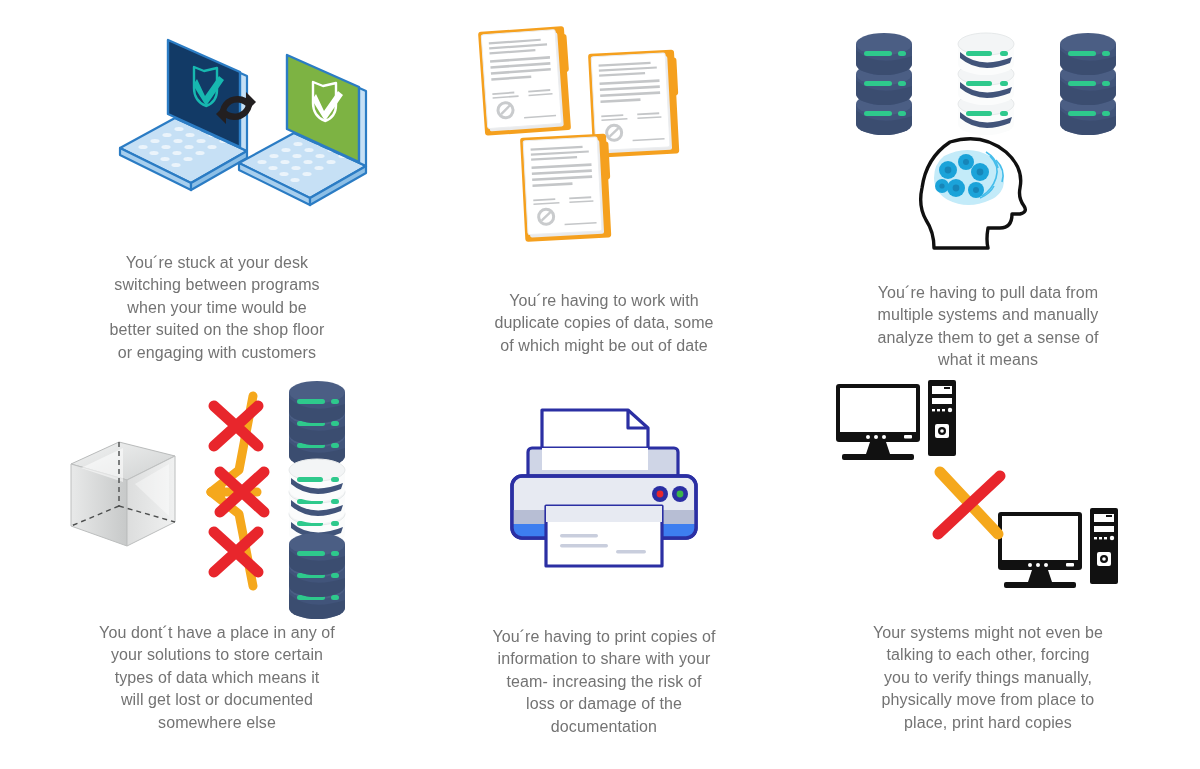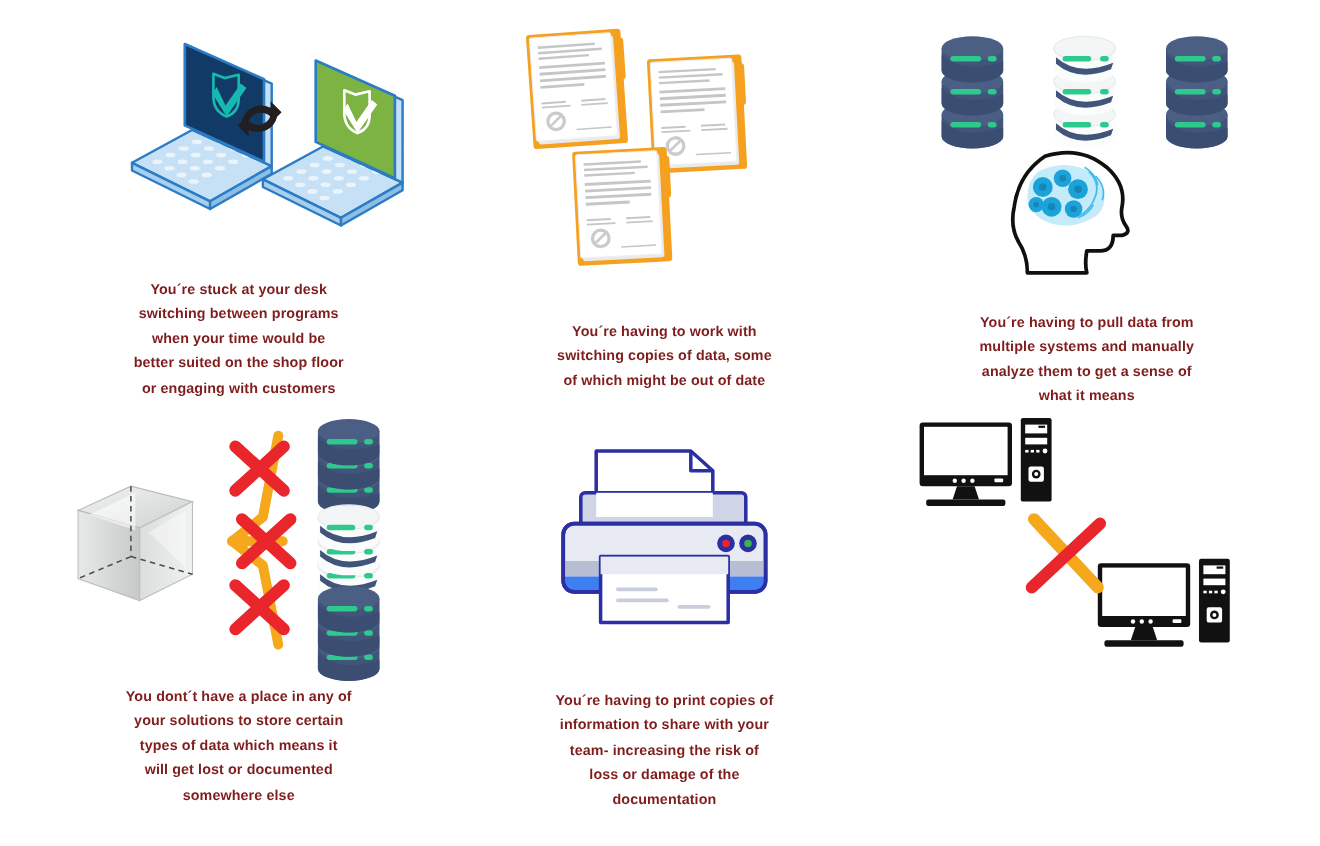--- a/index.html
+++ b/index.html
@@ -27,26 +27,25 @@
   }
   .art {
     position: relative;
     width: 100%;
     display: flex;
     align-items: center;
     justify-content: center;
   }
   .caption {
     text-align: center;
-    font-size: 13px;
+    font-size: 16px;
     line-height: 22.4px;
     letter-spacing: 0.1px;
-    color: #7f1d1d;
+    color: #737373;
     white-space: pre-line;
-    font-weight: bold;
   }
 
   
   #panel-1 { left: 57px;  top: 18px;  width: 320px; }
   #panel-2 { left: 444px; top: 18px;  width: 320px; }
   #panel-3 { left: 828px; top: 18px;  width: 320px; }
   #panel-4 { left: 57px;  top: 374px; width: 320px; }
   #panel-5 { left: 444px; top: 374px; width: 320px; }
   #panel-6 { left: 828px; top: 374px; width: 320px; }
 
@@ -196,21 +195,21 @@
           </g>
         <g transform="translate(144,36) rotate(-3)">
             <use href="#docfolder"></use>
           </g>
         <g transform="translate(76,120) rotate(-3)">
             <use href="#docfolder"></use>
           </g>
       </svg>
     </div>
     <div class="caption">You´re having to work with
-switching copies of data, some
+duplicate copies of data, some
 of which might be out of date</div>
   </div>
 
   <div class="panel" id="panel-3">
     <div class="art">
       <svg width="320" height="240" viewBox="0 0 320 240">
         <defs>
           <g id="dbsolid">
             <g>
               <path d="M2 18 L2 38 A28 11 0 0 0 58 38 L58 18 Z" fill="#41547a"></path>
@@ -453,15 +452,20 @@
         <g transform="translate(170,138)">
             <use href="#pc"></use>
           </g>
 
         <g>
           <path d="M112 98 L170 160" stroke="#f5a81c" stroke-width="11" stroke-linecap="round"></path>
           <path d="M172 102 L110 160" stroke="#e8262c" stroke-width="11" stroke-linecap="round"></path>
         </g>
       </svg>
     </div>
+    <div class="caption">Your systems might not even be
+talking to each other, forcing
+you to verify things manually,
+physically move from place to
+place, print hard copies</div>
   </div>
 
 </div>
 
 </body></html>

